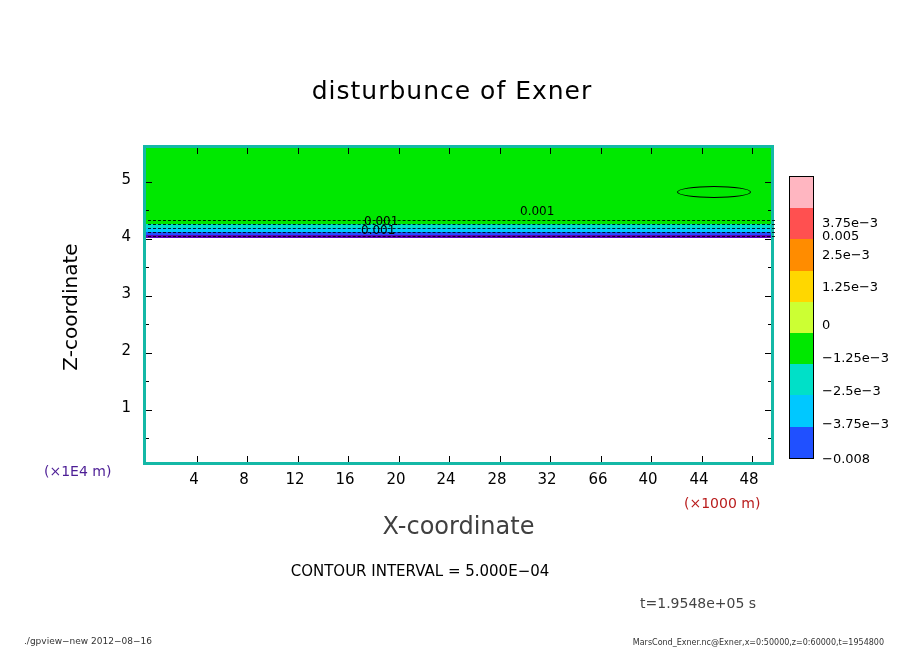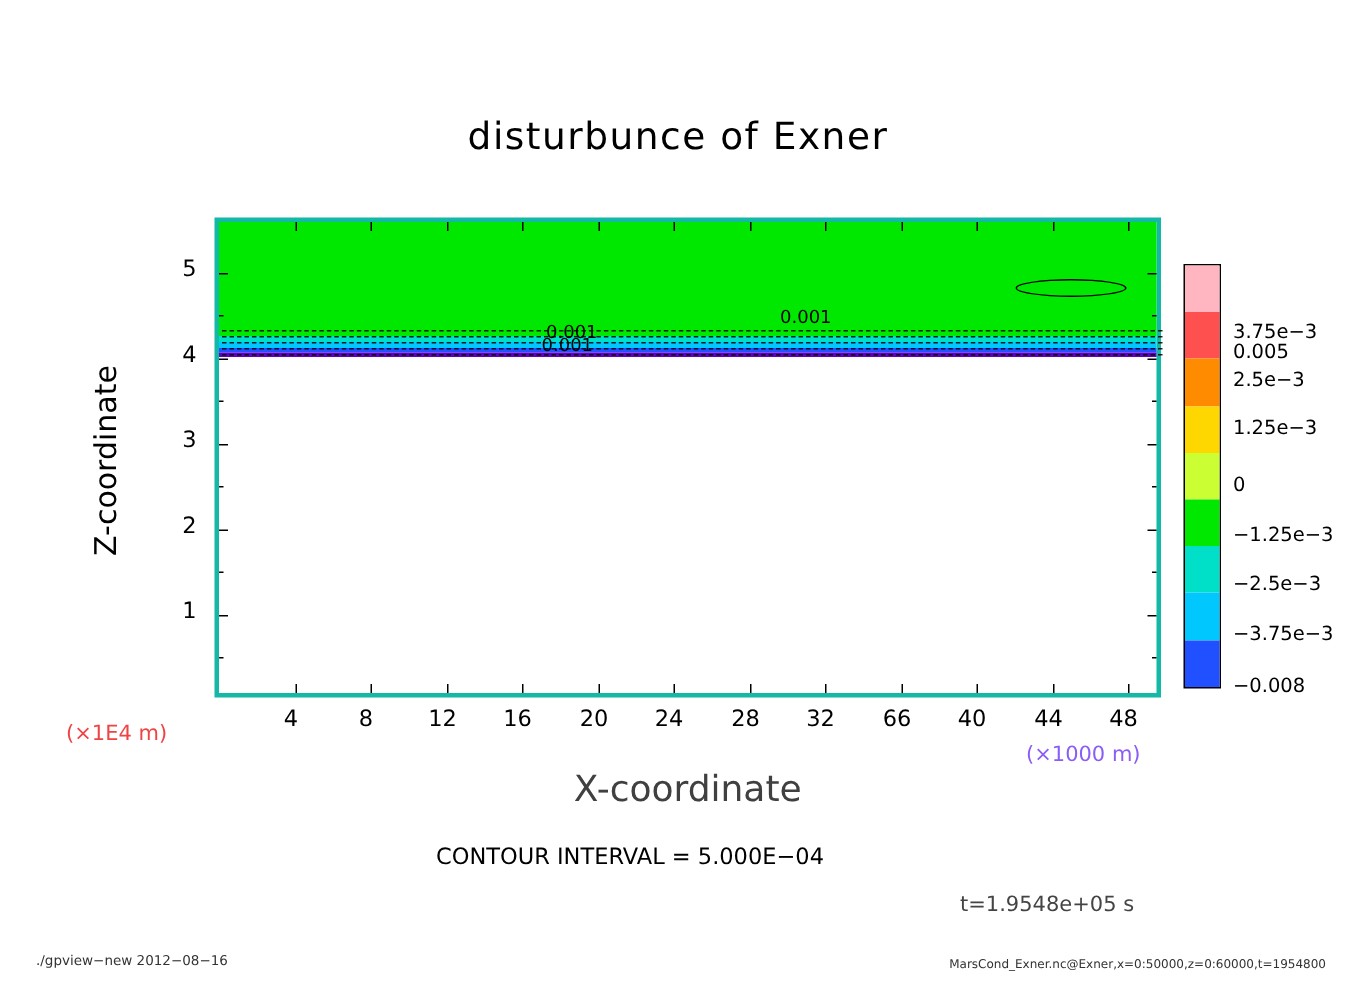--- a/index.html
+++ b/index.html
@@ -37,22 +37,22 @@
   
   .xlab{position:absolute;top:325px;font-size:15px;color:#000;transform:translateX(-50%);}
   .ylab{position:absolute;right:643px;font-size:15px;color:#000;transform:translateY(-50%);}
   #x-axis-title{
     left:143px;top:512px;width:631px;text-align:center;font-size:24px;color:#404040;
   }
   #y-axis-title{
     left:-30px;top:295px;width:200px;text-align:center;font-size:20px;color:#000;
     transform:rotate(-90deg);transform-origin:center;
   }
-  #x-unit-left{left:44px;top:481px;font-size:14px;color:#ef4444;}
-  #x-unit-right{left:684px;top:495px;font-size:14px;color:#8b5cf6;}
+  #x-unit-left{left:44px;top:463px;font-size:14px;color:#4c1d95;}
+  #x-unit-right{left:684px;top:495px;font-size:14px;color:#b91c1c;}
   
   .contour-label{position:absolute;font-size:12px;color:#000;}
   
   #colorbar{
     left:789px;top:176px;width:25px;height:283px;border:1px solid #000;
     box-sizing:border-box;
   }
   .cb-cell{width:100%;}
   .cb-label{position:absolute;left:822px;font-size:13px;color:#000;transform:translateY(-50%);}
   

